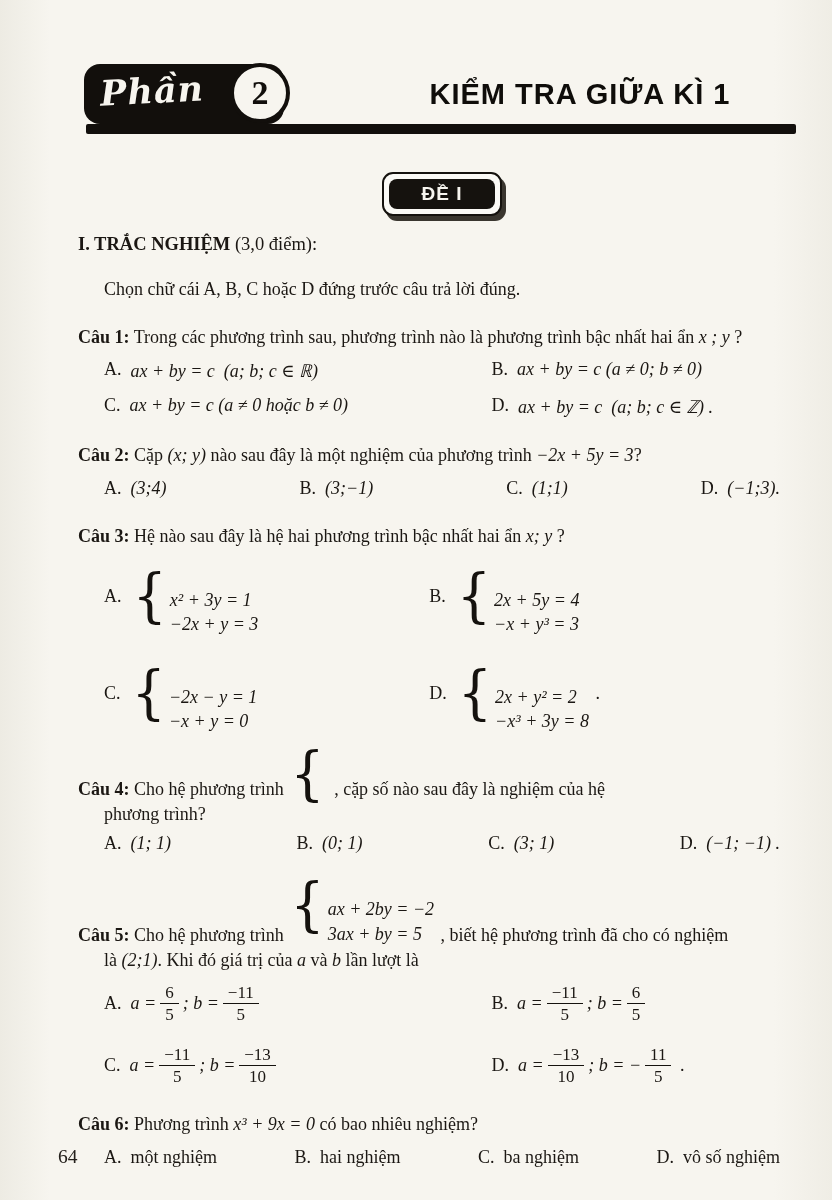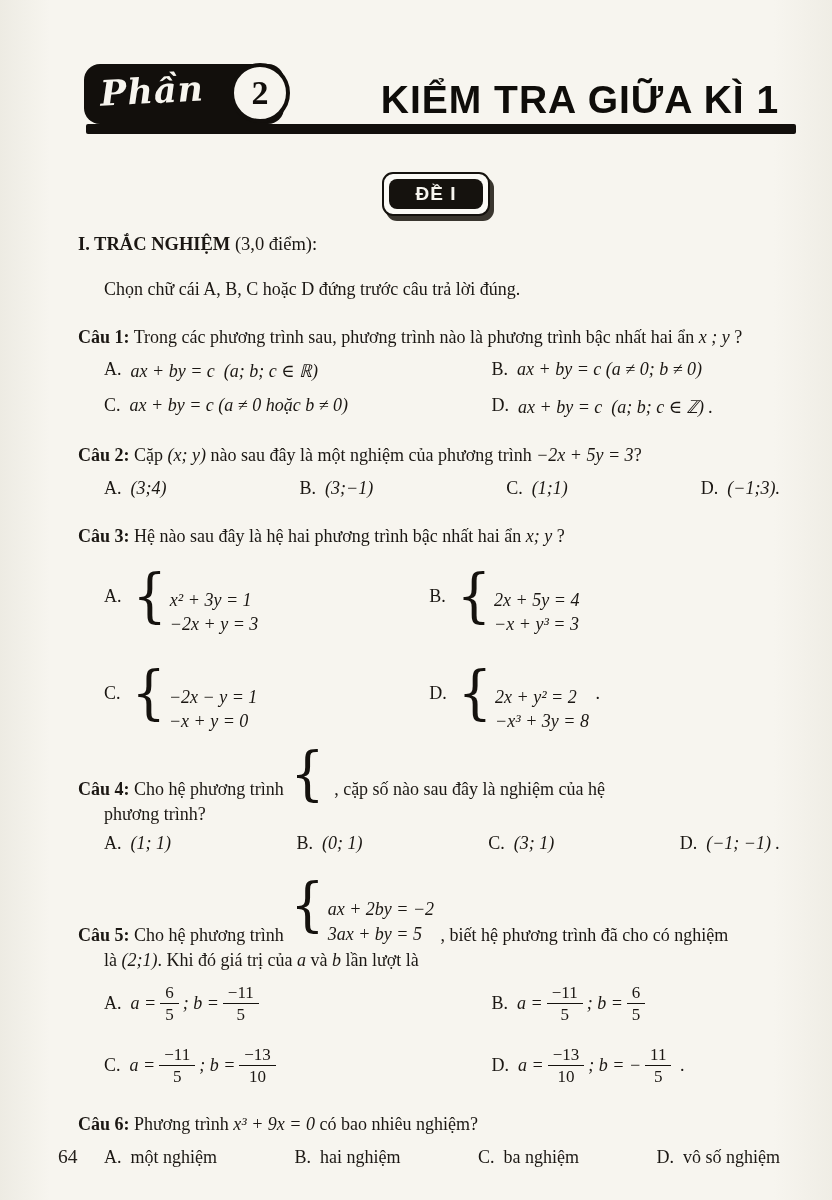--- a/index.html
+++ b/index.html
@@ -30,26 +30,26 @@
   }
   .phan-circle {
     position: absolute; left: 146px; top: -1px; width: 60px; height: 60px;
     border-radius: 50%; background: #f7f5ef; border: 4px solid #120f0c;
     display: flex; align-items: center; justify-content: center;
     font-family: "Liberation Serif", serif; font-weight: bold; font-size: 34px; color: #120f0c;
   }
   .header-title {
     position: absolute; left: 280px; right: 0; top: 16px; text-align: center;
     font-family: "Liberation Sans", sans-serif; font-weight: bold;
-    font-size: 39px; letter-spacing: 1px; color: #0f0d0a;
+    font-size: 29px; letter-spacing: 1px; color: #0f0d0a;
   }
 
   
   .de-badge {
-    position: absolute; left: 382px; top: 172px; width: 108px;
+    position: absolute; left: 382px; top: 172px; width: 120px;
     background: #fbfaf6; border: 2.5px solid #15120e; border-radius: 11px;
     padding: 5px 5px;
     box-shadow: 4px 5px 0 #3a362f;
   }
   .de-badge-inner {
     background: #15120e; color: #f7f5ef; border-radius: 8px;
     font-family: "Liberation Sans", sans-serif; font-weight: bold; font-size: 19px;
     text-align: center; padding: 4px 0; letter-spacing: 1px;
   }
 

